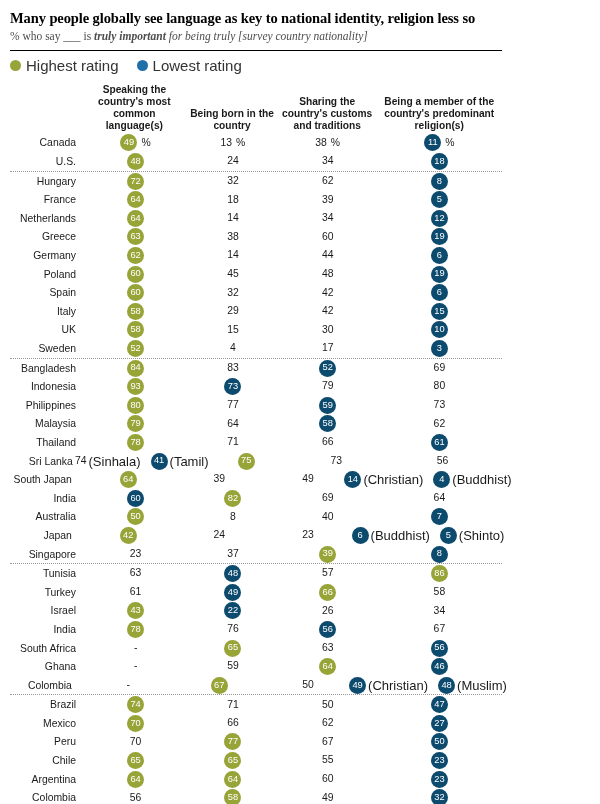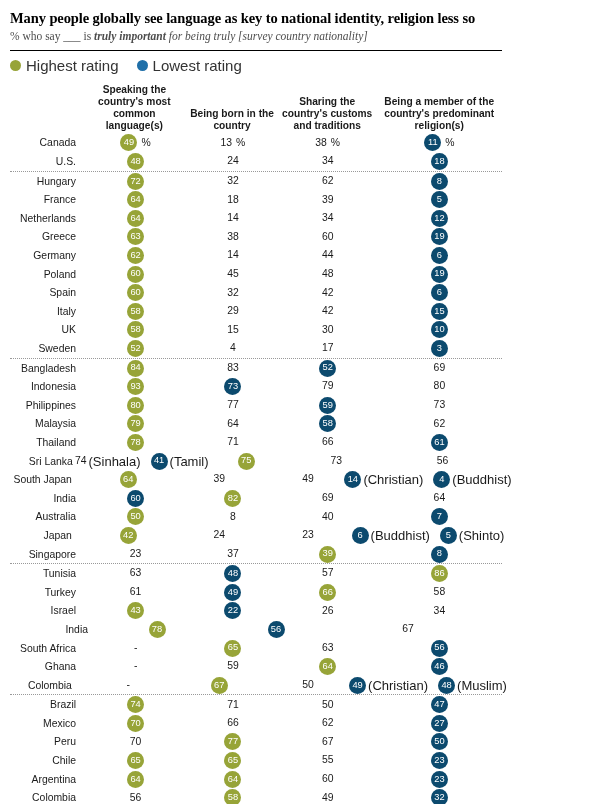--- a/index.html
+++ b/index.html
@@ -1003,20 +1003,27 @@
       </div>
       <div class="row">
         <div class="cell-country">India</div>
         <div class="cell c1">
           <span class="pairs">
             <span class="pair">
               <span class="bubble hi">78</span>
             </span>
           </span>
         </div>
+        <div class="cell c2">
+          <span class="pairs">
+            <span class="pair">
+              <span class="val">76</span>
+            </span>
+          </span>
+        </div>
         <div class="cell c3">
           <span class="pairs">
             <span class="pair">
               <span class="bubble lo">56</span>
             </span>
           </span>
         </div>
         <div class="cell c4">
           <span class="pairs">
             <span class="pair">

